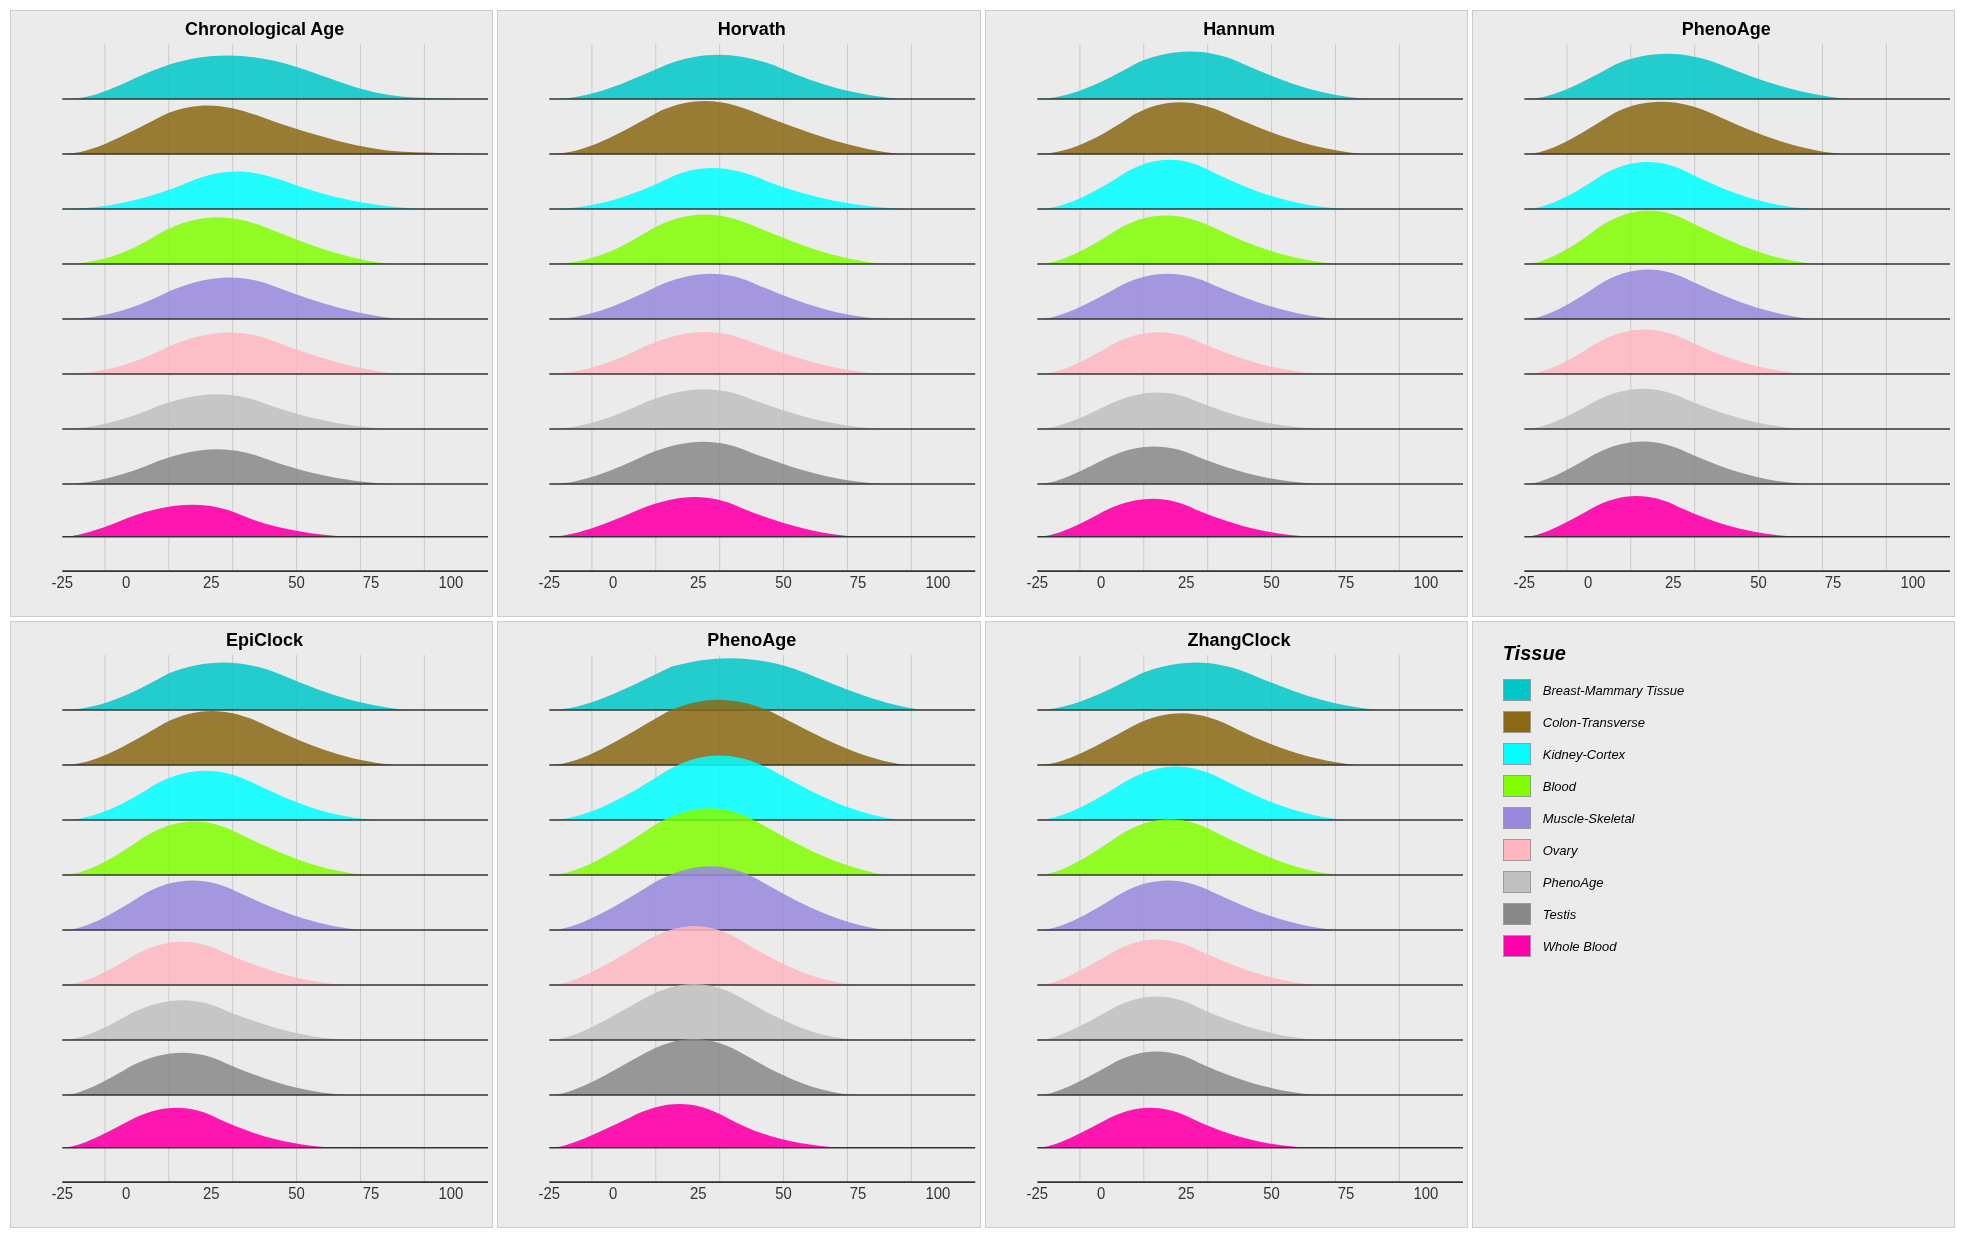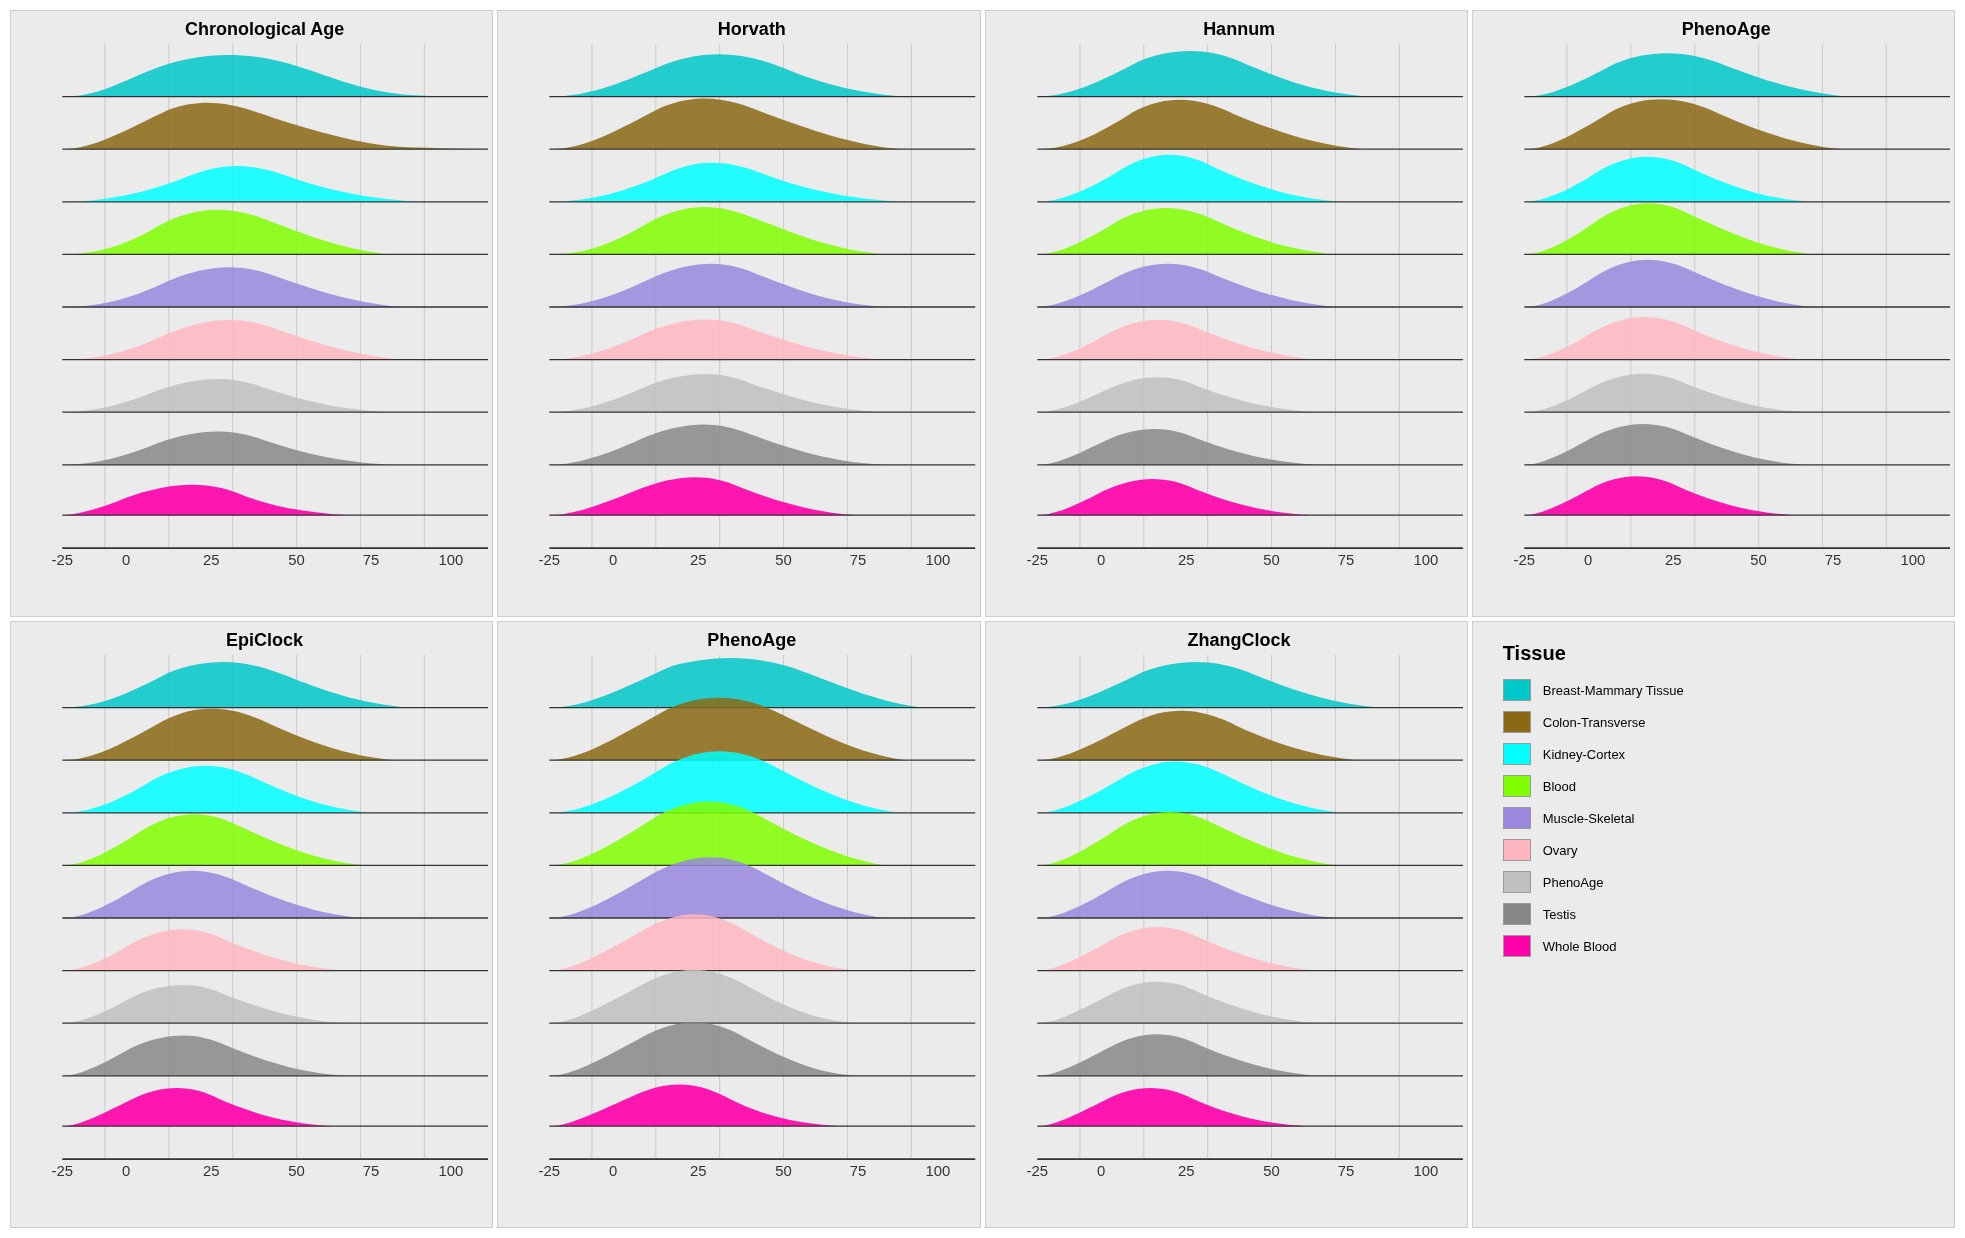--- a/index.html
+++ b/index.html
@@ -19,21 +19,21 @@
       padding: 10px;
       gap: 4px;
     }
     .chart-panel {
       background: #ebebeb;
       border: 1px solid #ccc;
       position: relative;
       display: flex;
       flex-direction: column;
       align-items: center;
-      padding: 8px 4px 46px 30px;
+      padding: 8px 4px 22px 30px;
     }
     .chart-title {
       font-size: 18px;
       font-weight: bold;
       text-align: center;
       margin-bottom: 4px;
     }
     .chart-area {
       flex: 1;
       width: 100%;
@@ -43,20 +43,21 @@
     
     .legend-panel {
       background: #ebebeb;
       border: 1px solid #ccc;
       display: flex;
       flex-direction: column;
       padding: 20px 20px 20px 30px;
       justify-content: flex-start;
       grid-column: 4;
       grid-row: 2;
+      font-style: italic;
     }
     .legend-title {
       font-size: 20px;
       font-weight: bold;
       margin-bottom: 14px;
     }
     .legend-item {
       display: flex;
       align-items: center;
       margin-bottom: 10px;

